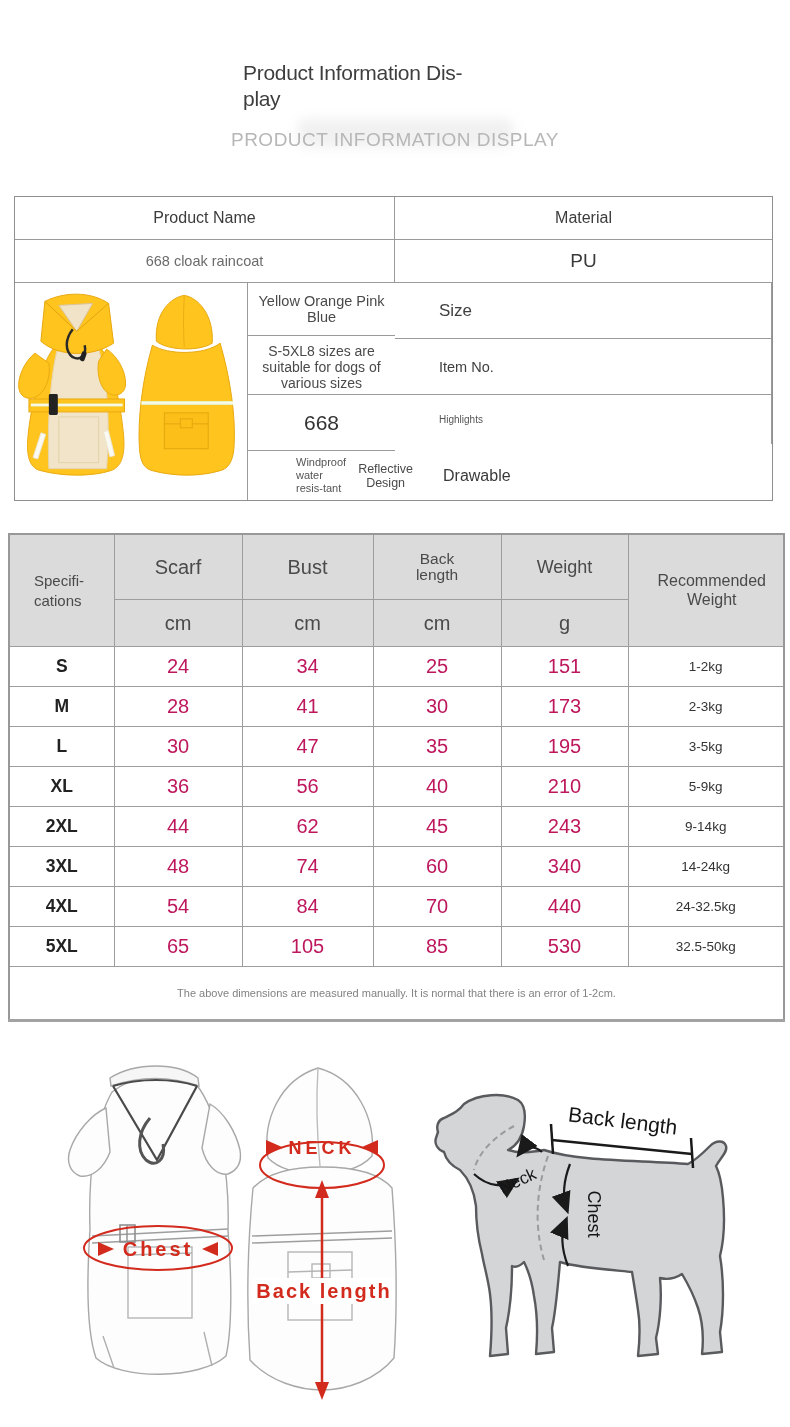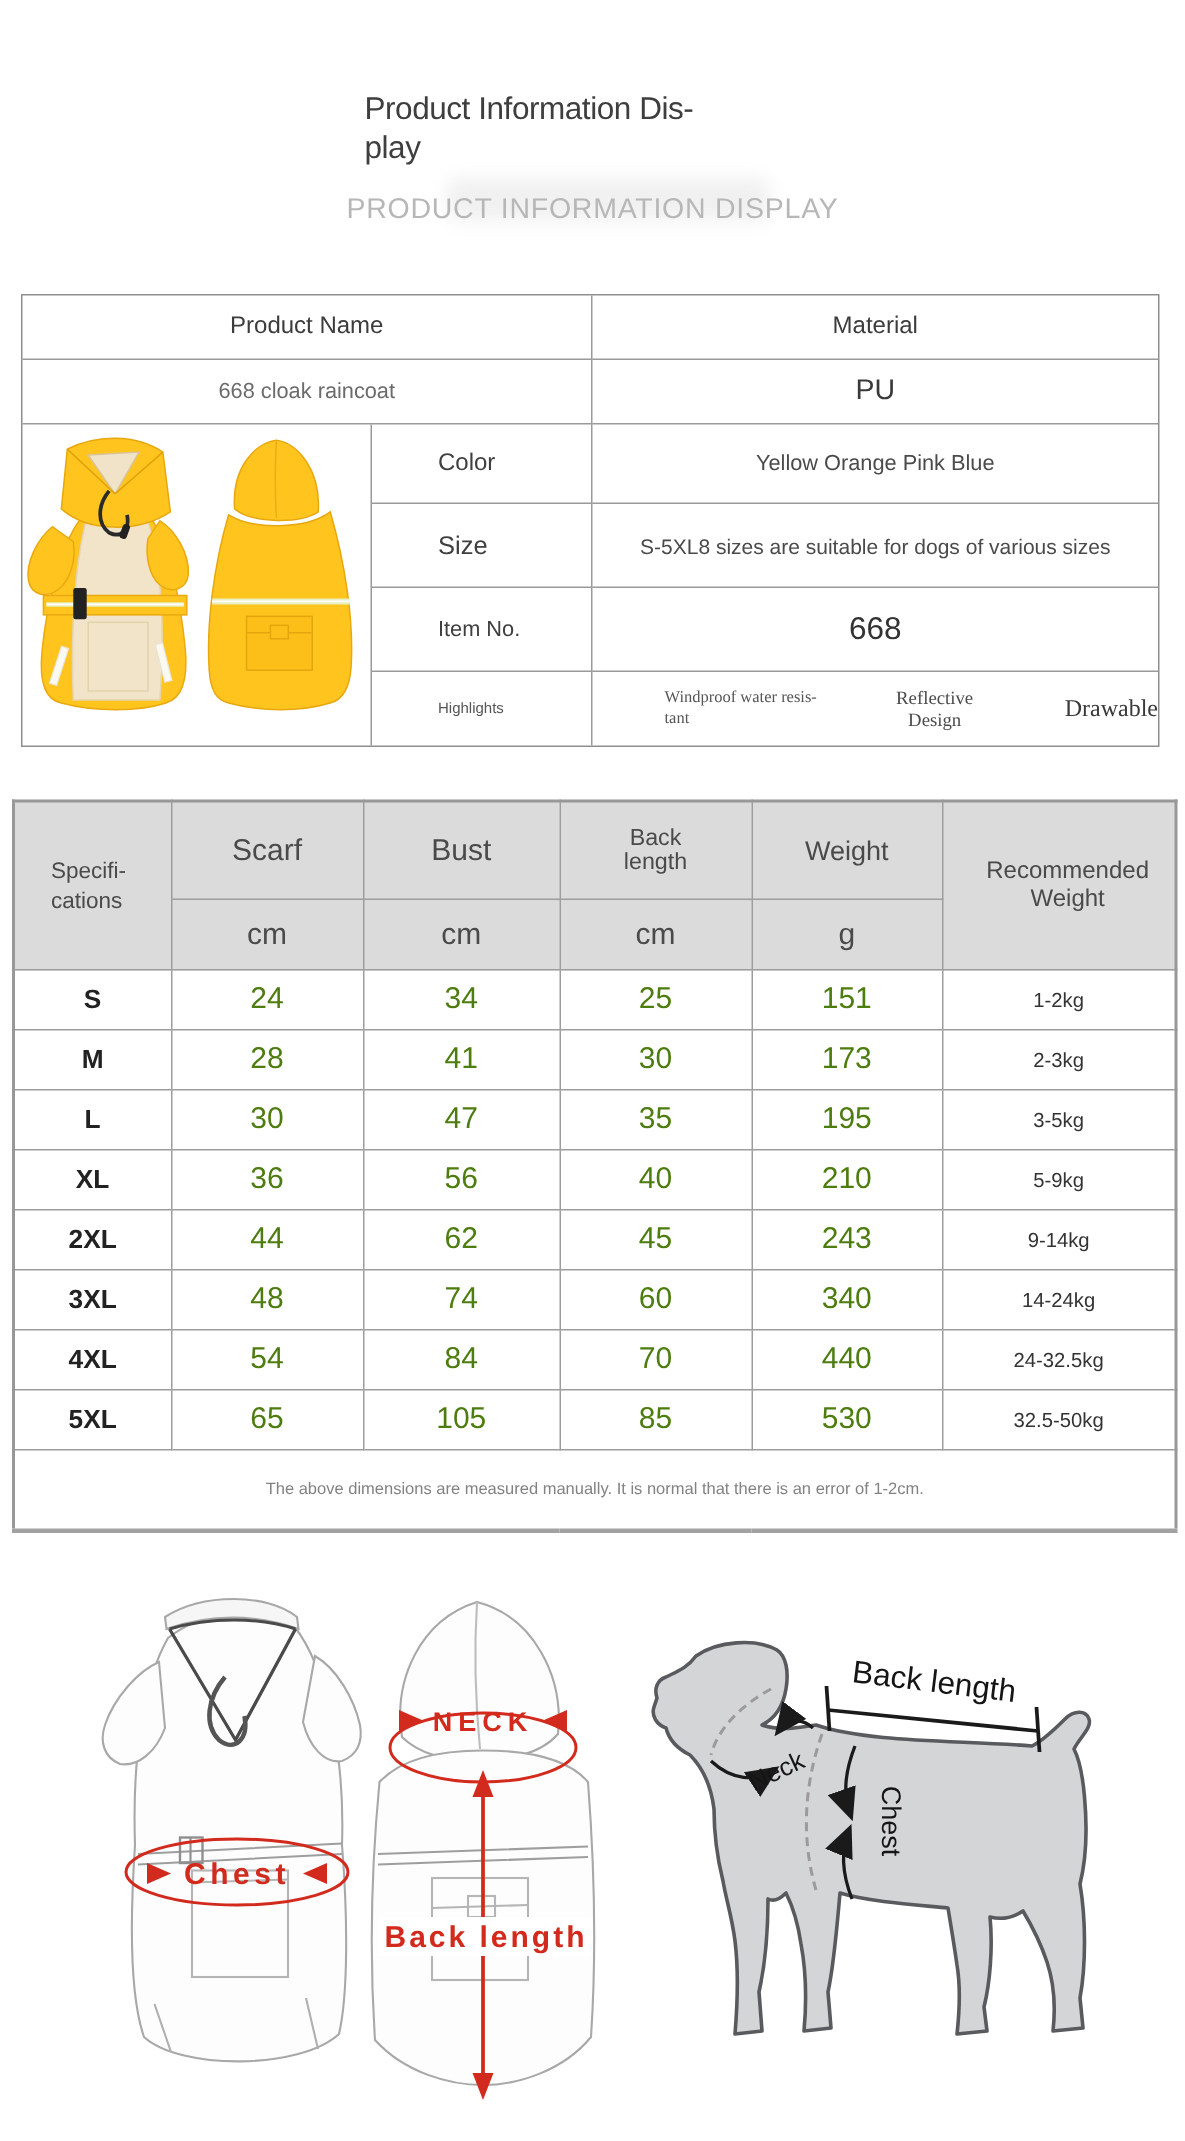--- a/index.html
+++ b/index.html
@@ -26,40 +26,40 @@
   .t1-detail{display:grid;grid-template-columns:233px 147px 1fr;}
   .photo-cell{grid-row:1/5;border-right:1px solid #9a9a9a;display:flex;align-items:center;justify-content:center;}
   .lbl{border-right:1px solid #9a9a9a;border-bottom:1px solid #9a9a9a;display:flex;align-items:center;
        padding-left:44px;color:#3f3f3f;}
   .val{border-bottom:1px solid #9a9a9a;display:flex;align-items:center;justify-content:center;
        color:#4a4a4a;text-align:center;}
   .row-last{border-bottom:none !important;}
   .h-color{height:52px;} .h-size{height:55px;} .h-item{height:55px;} .h-high{height:49px;}
   .lbl-color{font-size:16px;} .lbl-size{font-size:17px;} .lbl-item{font-size:14.5px;} .lbl-high{font-size:10px;color:#555;}
   .val-color{font-size:14.5px;} .val-size{font-size:14px;} .val-item{font-size:21px;color:#333;}
-  .val-high{justify-content:flex-start;padding-left:48px;gap:16px;font-family:Liberation Serif, serif;}
+  .val-high{justify-content:flex-start;padding-left:48px;gap:4px;}
   .hl-1{width:112px;font-size:11px;line-height:1.2;text-align:left;color:#555;}
   .hl-2{font-size:12.5px;color:#4a4a4a;margin-left:8px;}
   .hl-3{font-size:16px;color:#3a3a3a;margin-left:26px;}
 
   
   .spec{position:absolute;left:8px;top:533px;width:775px;border-collapse:collapse;table-layout:fixed;
         border:2px solid #989898;border-bottom:3px solid #a2a2a2;background:#fff;}
   .spec th,.spec td{border:1px solid #9d9d9d;padding:0;}
   .spec thead th{background:#dbdbdb;font-weight:normal;color:#4a4a4a;text-align:center;}
   .hr1 th{height:64px;}
   .hr2 th{height:46px;font-size:20px;font-weight:bold;color:#2a2a2a;}
   .th-spec{text-align:left !important;padding-left:24px !important;font-size:15px;white-space:pre-line;line-height:1.3;}
   .th-main{font-size:20px;margin-left:12px;}
   .th-bl{font-size:15.5px;white-space:pre-line;line-height:1.05;}
   .th-w{font-size:18px;}
   .th-rec{text-align:center;padding-left:12px !important;font-size:16px;white-space:pre-line;line-height:1.15;}
   .spec tbody td{height:39px;text-align:center;}
   .sz{font-weight:bold;font-size:17.5px;color:#222;}
-  .num{font-size:20px;color:#4d7c0f;}
+  .num{font-size:20px;color:#be185d;}
   .rec{font-size:13.5px;color:#333;}
   .note-cell{height:52px;font-size:11px;color:#828282;text-align:center;}
 
   
   .diagrams{position:absolute;left:0;top:1040px;}
   .red-label{font-weight:bold;fill:#d22a1c;}
   text{font-family:"Liberation Sans",sans-serif;}
 </style>
 </head>
 <body>
@@ -107,21 +107,20 @@
             <path d="M18,58 C8,92 3,132 5,162 C6,176 10,182 18,184 C40,190 66,190 86,184 C94,182 99,175 100,160 C102,130 96,90 86,56 C70,68 34,68 18,58 Z" fill="#ffc41e" stroke="#e8a70e" stroke-width="1"></path>
             <line x1="7" y1="116" x2="99" y2="116" stroke="#e9efc0" stroke-width="4"></line>
             <line x1="7" y1="116" x2="99" y2="116" stroke="#ffffff" stroke-width="1.2"></line>
             <rect x="30" y="126" width="44" height="36" fill="#fcbf19" stroke="#e3a60d" stroke-width="1"></rect>
             <line x1="30" y1="137" x2="74" y2="137" stroke="#e3a60d" stroke-width="1"></line>
             <rect x="46" y="132" width="12" height="9" fill="#fcbf19" stroke="#e3a60d" stroke-width="1"></rect>
           </g>
         </svg>
       </div>
 
-      <div class="lbl lbl-color h-color">Color</div>
       <div class="val val-color h-color">Yellow Orange Pink Blue</div>
 
       <div class="lbl lbl-size h-size">Size</div>
       <div class="val val-size h-size">S-5XL8 sizes are suitable for dogs of various sizes</div>
 
       <div class="lbl lbl-item h-item">Item No.</div>
       <div class="val val-item h-item">668</div>
 
       <div class="lbl lbl-high h-high row-last">Highlights</div>
       <div class="val val-high h-high row-last">

